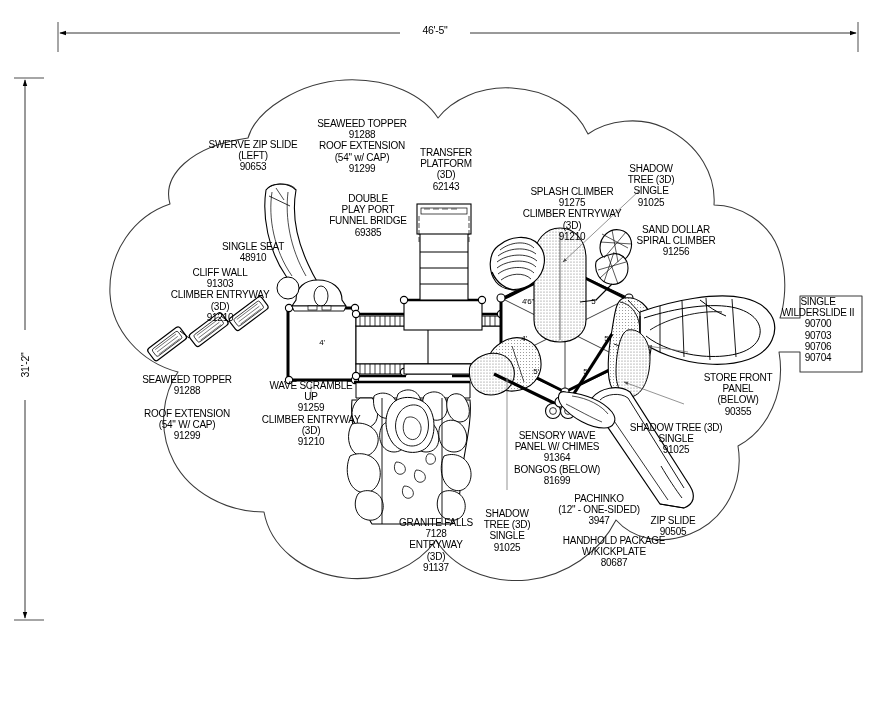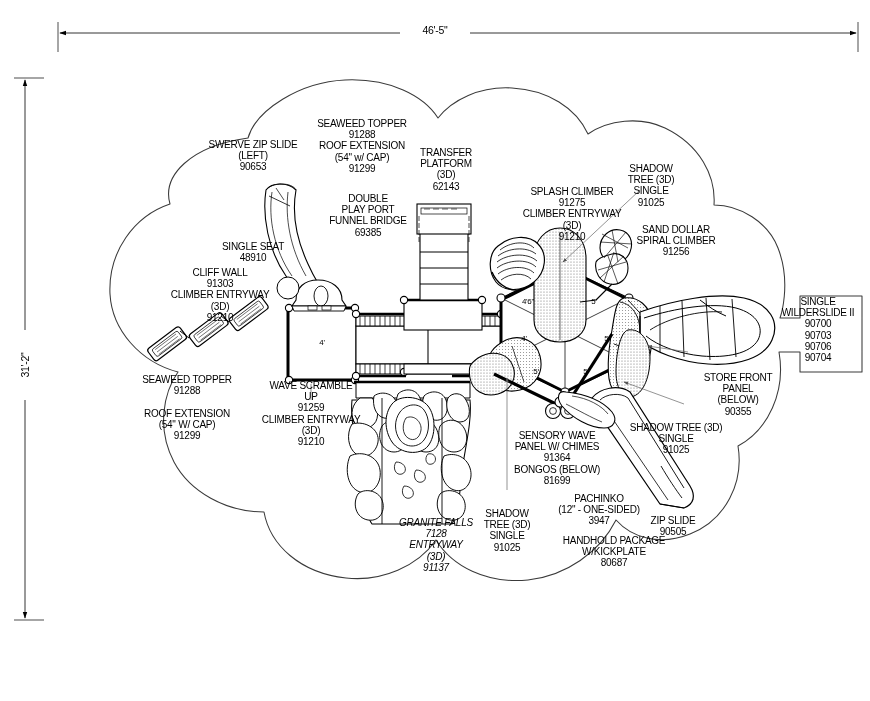--- a/index.html
+++ b/index.html
@@ -457,21 +457,21 @@
 
 <div class="lbl" style="left:700px;top:372px;margin-left:38px;">STORE FRONT
 PANEL
 (BELOW)
 90355</div>
 
 <div class="lbl" style="left:676px;top:422px;">SHADOW TREE (3D)
 SINGLE
 91025</div>
 
-<div class="lbl" style="left:436px;top:517px;font-style:italic;">GRANITE FALLS
+<div class="lbl" style="left:436px;top:517px;">GRANITE FALLS
 7128
 ENTRYWAY
 (3D)
 91137</div>
 
 <div class="lbl" style="left:507px;top:508px;">SHADOW
 TREE (3D)
 SINGLE
 91025</div>
 

